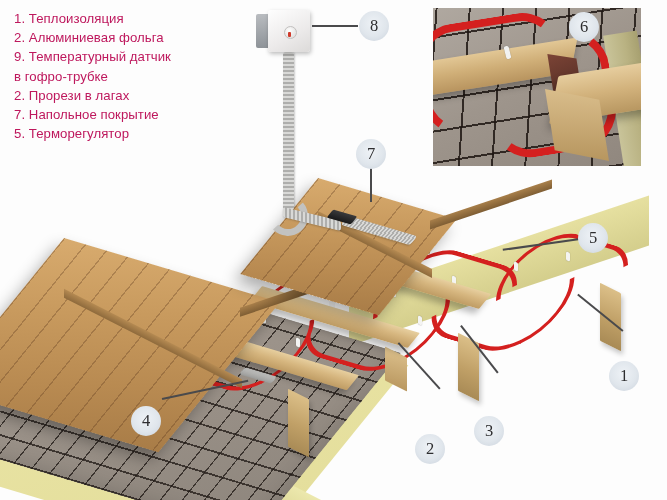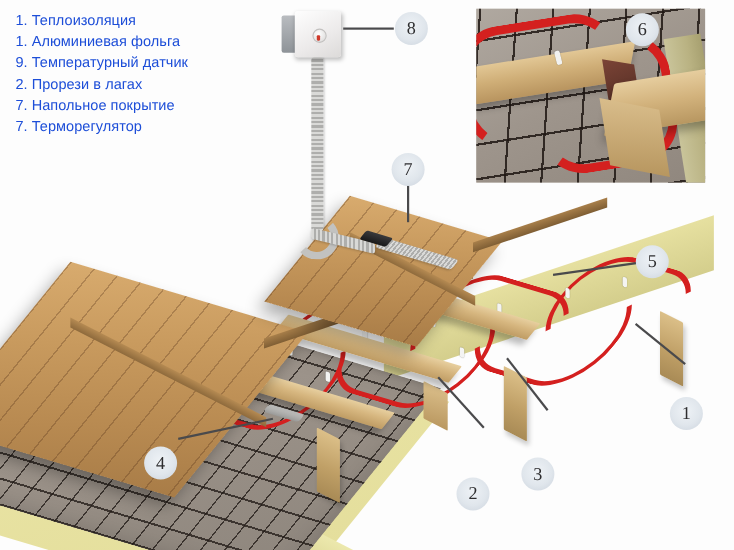--- a/index.html
+++ b/index.html
@@ -7,21 +7,21 @@
     width:667px;height:500px;overflow:hidden;
     background:#ffffff;
     font-family:"Liberation Sans","DejaVu Sans",sans-serif;
     position:relative;
   }
   #stage{position:absolute;left:0;top:0;width:667px;height:500px;overflow:hidden;background:#fdfdfd;}
 
   
   .legend{position:absolute;left:14px;top:9px;width:250px;z-index:60;}
   .legend-line{
-    font-size:13.2px;line-height:19.2px;color:#1d4ed8;white-space:nowrap;letter-spacing:.05px;
+    font-size:13.2px;line-height:19.2px;color:#be185d;white-space:nowrap;letter-spacing:.05px;
   }
 
   
   .callout{
     position:absolute;width:30px;height:30px;border-radius:50%;
     background:radial-gradient(circle at 48% 42%,#eef2f6 0%,#e0e6ec 55%,#d5dce4 78%,rgba(226,232,238,0) 100%);
     display:flex;align-items:center;justify-content:center;z-index:55;
   }
   .callout span{font-size:16.5px;color:#2d2d2f;font-family:"Liberation Serif","DejaVu Serif",serif;line-height:1;}
   .leader{position:absolute;background:#4a4a4c;z-index:54;}
@@ -132,25 +132,26 @@
     background:linear-gradient(180deg,#3a3a3c,#19191a);border-radius:2px;
     transform:skewX(-39deg) skewY(13.5deg);z-index:27;}
 </style>
 </head>
 <body>
 
 <div id="stage">
 
   <div class="legend">
     <div class="legend-line">1. Теплоизоляция</div>
-    <div class="legend-line">1. Алюминиевая фольга</div>
+    <div class="legend-line">2. Алюминиевая фольга</div>
     <div class="legend-line">9. Температурный датчик</div>
+    <div class="legend-line">в гофро-трубке</div>
     <div class="legend-line">2. Прорези в лагах</div>
     <div class="legend-line">7. Напольное покрытие</div>
-    <div class="legend-line">7. Терморегулятор</div>
+    <div class="legend-line">5. Терморегулятор</div>
   </div>
 
   <div class="inset">
     <div class="inset-tilegrid"></div>
     <div class="inset-edgeband"></div>
     <div class="inset-cable c1"></div>
     <div class="inset-lagA"></div>
     <div class="inset-lagA-end"></div>
     <div class="inset-cable c2"></div>
     <div class="inset-lagB"></div>

